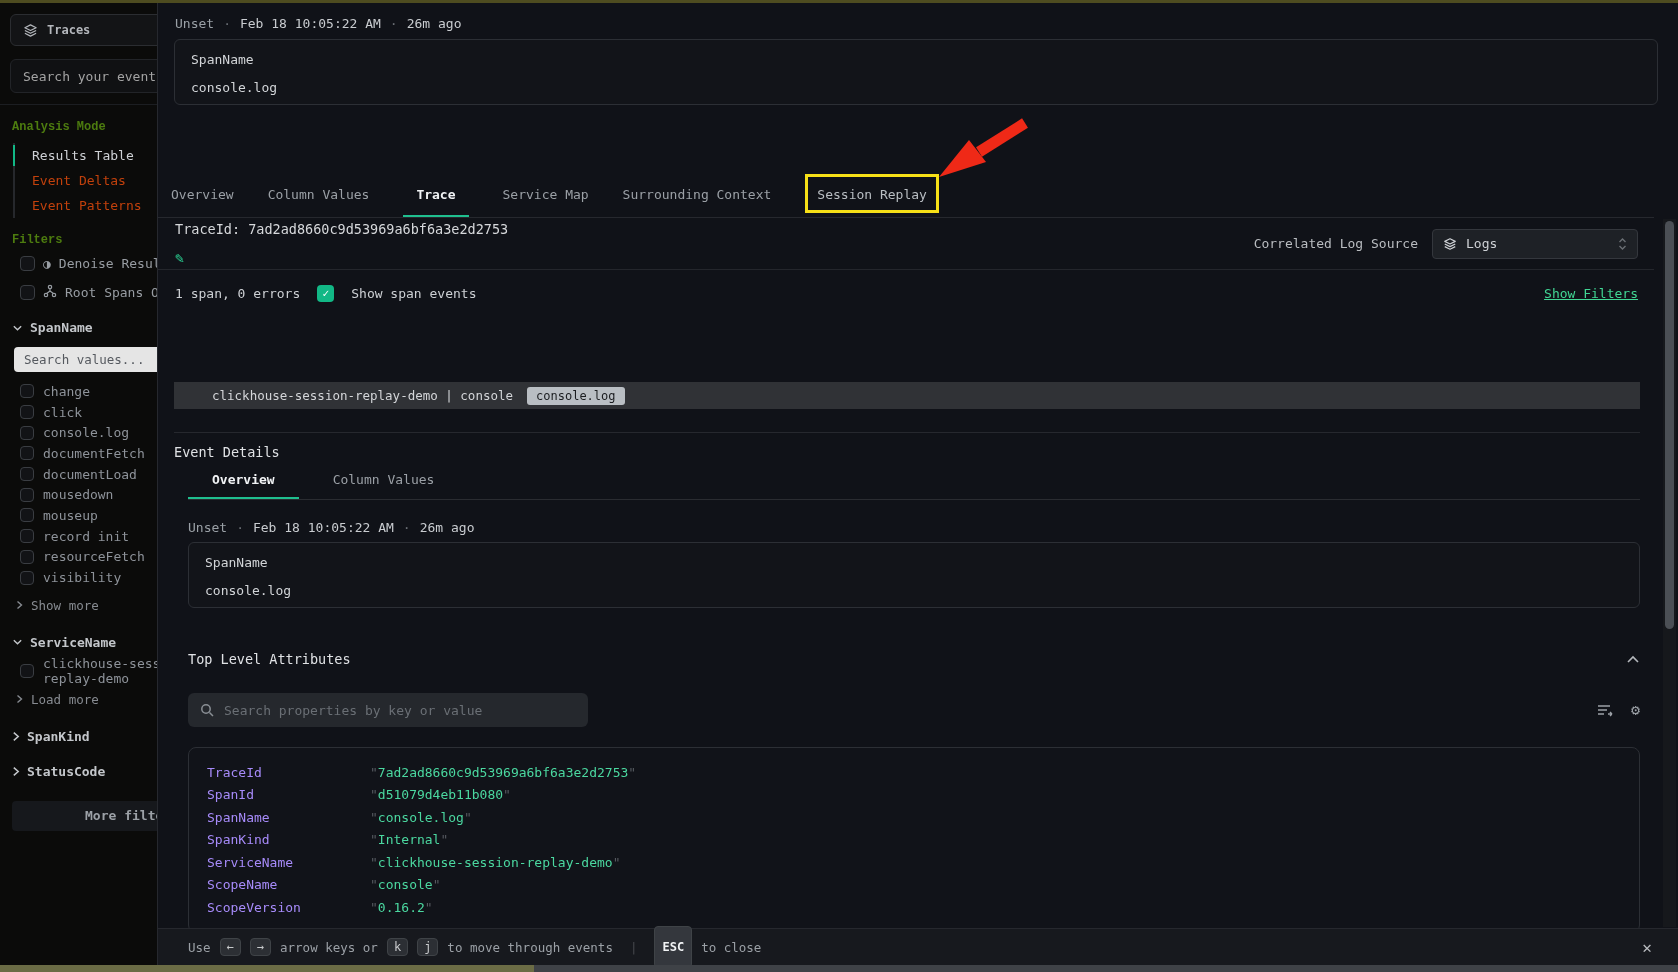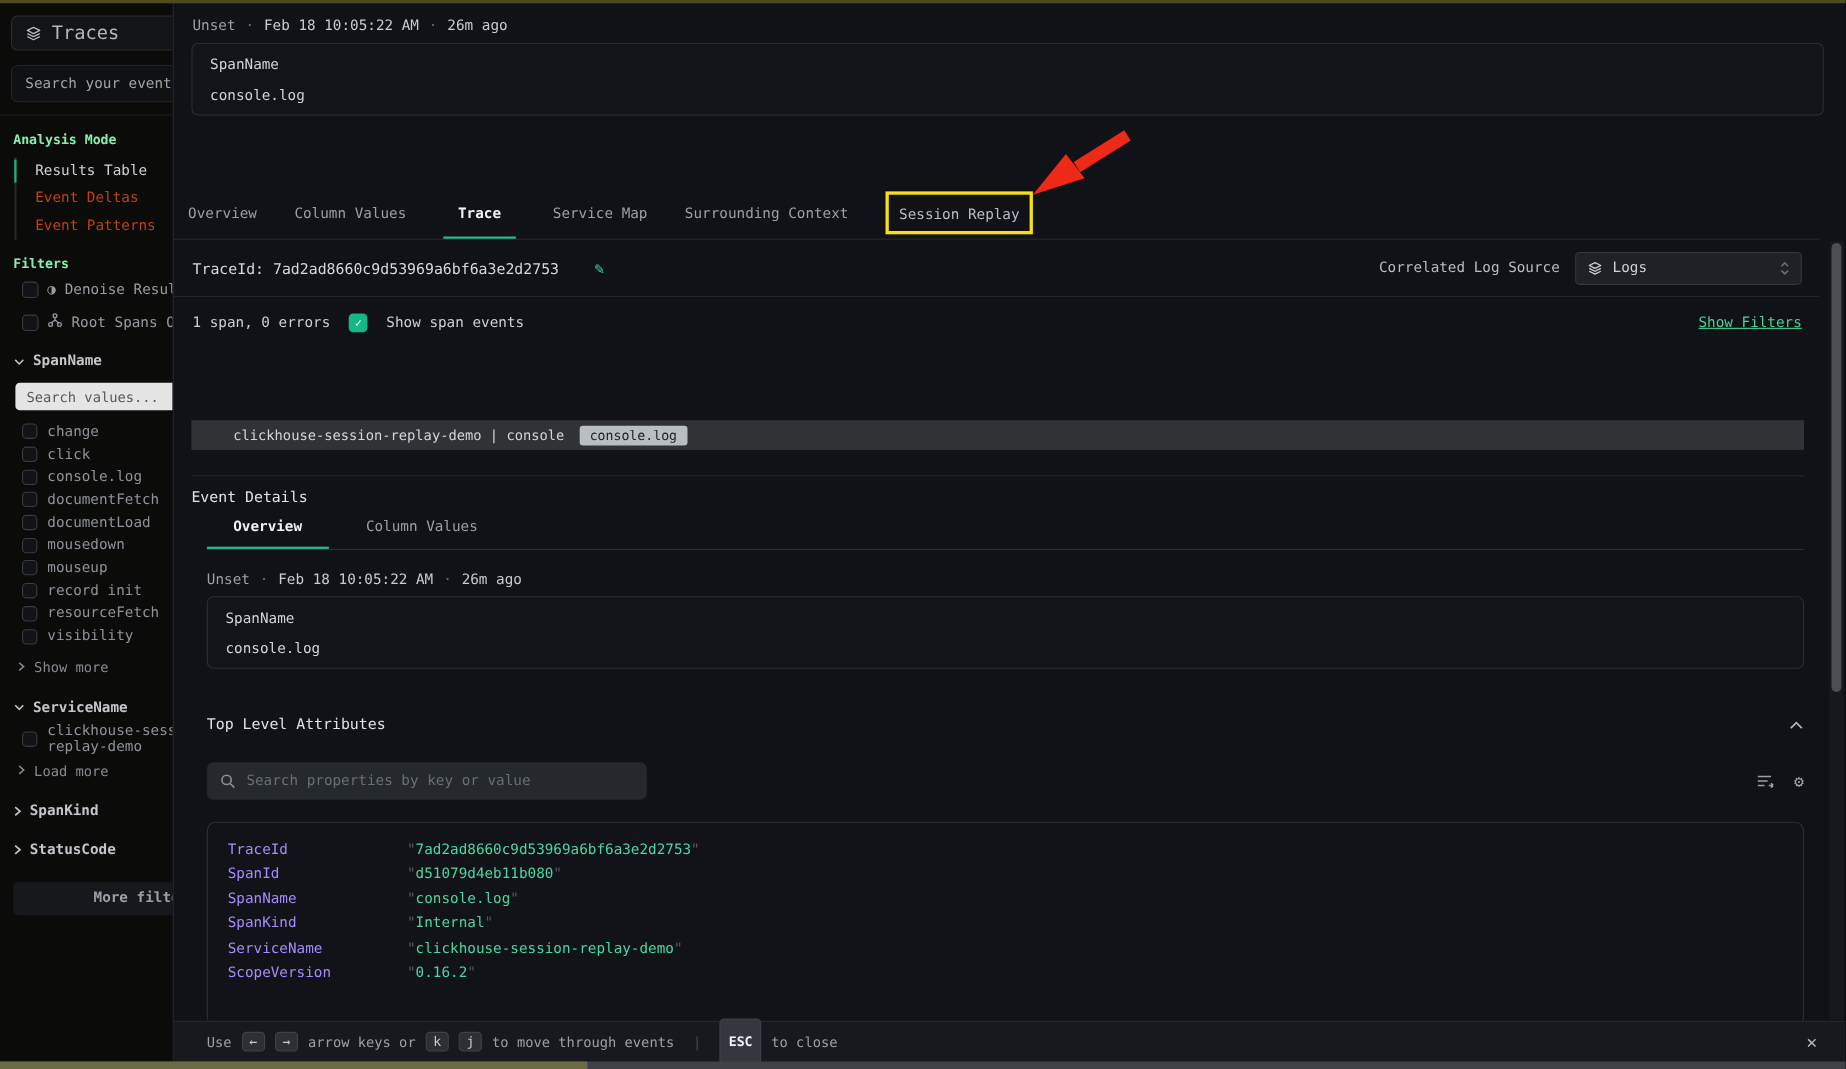--- a/index.html
+++ b/index.html
@@ -8,24 +8,24 @@
   .screen { position:relative; width:1678px; height:972px; background:#0b0b0a; overflow:hidden; }
 
   
   .top-strip { position:absolute; top:0; left:0; right:0; height:3px; background:#4e4c20; z-index:60; }
   .progress-track { position:absolute; bottom:0; left:0; right:0; height:7px; background:#3f4247; z-index:60; }
   .progress-played { height:100%; background:#6b6c45; }
 
   
   .sidebar { position:absolute; top:3px; left:0; width:157px; height:962px; background:#0b0b0a; overflow:hidden; z-index:1; }
   .sidebar .inner { width:240px; padding-top:11px; }
-  .src-btn { margin-left:10px; width:200px; height:32px; border:1px solid #2b2d31; background:#131416; border-radius:6px; display:flex; align-items:center; gap:9px; padding:0 12px; color:#b4b7bc; font-size:17px; }
+  .src-btn { margin-left:10px; width:200px; height:32px; border:1px solid #2b2d31; background:#131416; border-radius:6px; display:flex; align-items:center; gap:9px; padding:0 12px; color:#b4b7bc; font-size:12px;font-weight:bold; }
   .sb-search { margin:13px 0 0 10px; width:200px; height:34px; background:#101113; border:1px solid #222428; border-radius:6px; display:flex; align-items:center; padding:0 12px; color:#a3a3a3; font-size:13px; }
   .sb-div { margin-top:11px; border-top:1px solid #1c1e22; }
-  .sb-label { margin:15px 0 9px 12px; font-size:12px; font-weight:bold; color:#86efac; }
+  .sb-label { margin:15px 0 9px 12px; font-size:12px; font-weight:bold; color:#4d7c0f;font-family:Liberation Mono, monospace; }
   .nav { margin-left:13px; border-left:2px solid #26282c; }
   .nav-item { padding:5px 0 5px 17px; font-size:13px; color:#c2410c; position:relative; cursor:pointer; }
   .nav-item.active { color:#ced1d5; }
   .nav-item.active::before { content:""; position:absolute; left:-2px; top:2px; bottom:2px; width:2px; background:#12b886; }
   .toggle-row { display:flex; align-items:center; gap:8px; margin:0 0 13px 20px; color:#989da3; font-size:13px; }
   .cbx { width:15px; height:15px; flex:none; border:1px solid #3a3d42; background:#121316; border-radius:4px; }
   .grp-head { display:flex; align-items:center; gap:7px; margin:6px 0 0 12px; font-size:13px; font-weight:bold; color:#c3c6ca; padding:6px 0; cursor:pointer; }
   .grp-search { margin:6px 0 4px 14px; width:200px; height:25px; background:#e5e5e5; border-radius:4px; display:flex; align-items:center; padding:0 10px; color:#55595f; font-size:12.5px; }
   .val-row { display:flex; align-items:center; gap:9px; margin:0 0 0 20px; height:20.7px; color:#8e939a; font-size:13px; }
   .val-row .cbx { width:14px; height:14px; border-radius:4px; }
@@ -44,21 +44,21 @@
   .c1 { top:36px; }
   .service-badge { position:absolute; top:112px; left:16px; background:#2b2d31; color:#c8cacc; font-size:12.5px; padding:5px 11px; border-radius:4px; }
 
   .tabs { position:absolute; top:160px; left:0; right:24px; height:55px; border-bottom:1px solid #26282e; display:flex; align-items:flex-end; gap:34px; padding-left:13px; }
   .tab { font-size:13px; color:#9ba0a6; padding-bottom:15px; cursor:pointer; white-space:nowrap; }
   .tab.active { color:#f1f3f5; font-weight:bold; padding:0 13px 13px; border-bottom:2px solid #1fbf8f; }
   .tab-hl { border:3px solid #f7e017; padding:7px 9px; margin-bottom:4px; }
   .tab-hl .tab { padding-bottom:0; color:#b9bec3; }
 
   .toolbar { position:absolute; top:215px; left:0; right:24px; height:52px; border-bottom:1px solid #24262c; display:flex; align-items:center; justify-content:space-between; padding:0 16px 0 17px; }
-  .tb-left { display:flex; align-items:flex-end; gap:32px; font-size:13.5px; color:#d6d8db; }
+  .tb-left { display:flex; align-items:flex-start; gap:12px; font-size:13.5px; color:#d6d8db;flex-direction:column; }
   .pencil { color:#2ad394; font-size:15px; cursor:pointer; }
   .tb-right { display:flex; align-items:center; gap:14px; }
   .tb-right .lbl { font-size:13px; color:#b9bcc0; }
   .select { width:206px; height:30px; background:#1e2126; border:1px solid #34373d; border-radius:4px; display:flex; align-items:center; gap:9px; padding:0 10px; color:#ced1d5; font-size:13px; cursor:pointer; }
   .select .spacer { flex:1; }
 
   .events-row { position:absolute; top:267px; left:0; right:24px; height:46px; display:flex; align-items:center; justify-content:space-between; padding:0 16px 0 17px; }
   .er-left { display:flex; align-items:center; gap:17px; font-size:13px; color:#cdd0d4; }
   .cbx-on { width:17px; height:17px; background:#12b886; border-radius:4px; display:flex; align-items:center; justify-content:center; color:#fff; font-size:11px; font-weight:bold; cursor:pointer; }
   .link { color:#41d694; font-size:13px; text-decoration:underline; cursor:pointer; }
@@ -384,20 +384,24 @@
           <span class="attr-key">SpanName</span>
           <span class="attr-val">console.log</span>
         </div>
         <div class="attr-row">
           <span class="attr-key">SpanKind</span>
           <span class="attr-val">Internal</span>
         </div>
         <div class="attr-row">
           <span class="attr-key">ServiceName</span>
           <span class="attr-val">clickhouse-session-replay-demo</span>
+        </div>
+        <div class="attr-row">
+          <span class="attr-key">ScopeName</span>
+          <span class="attr-val">console</span>
         </div>
         <div class="attr-row">
           <span class="attr-key">ScopeVersion</span>
           <span class="attr-val">0.16.2</span>
         </div>
       </div>
 
     <div class="panel-footer">
       <div class="fgrp">
         <span>Use</span>

